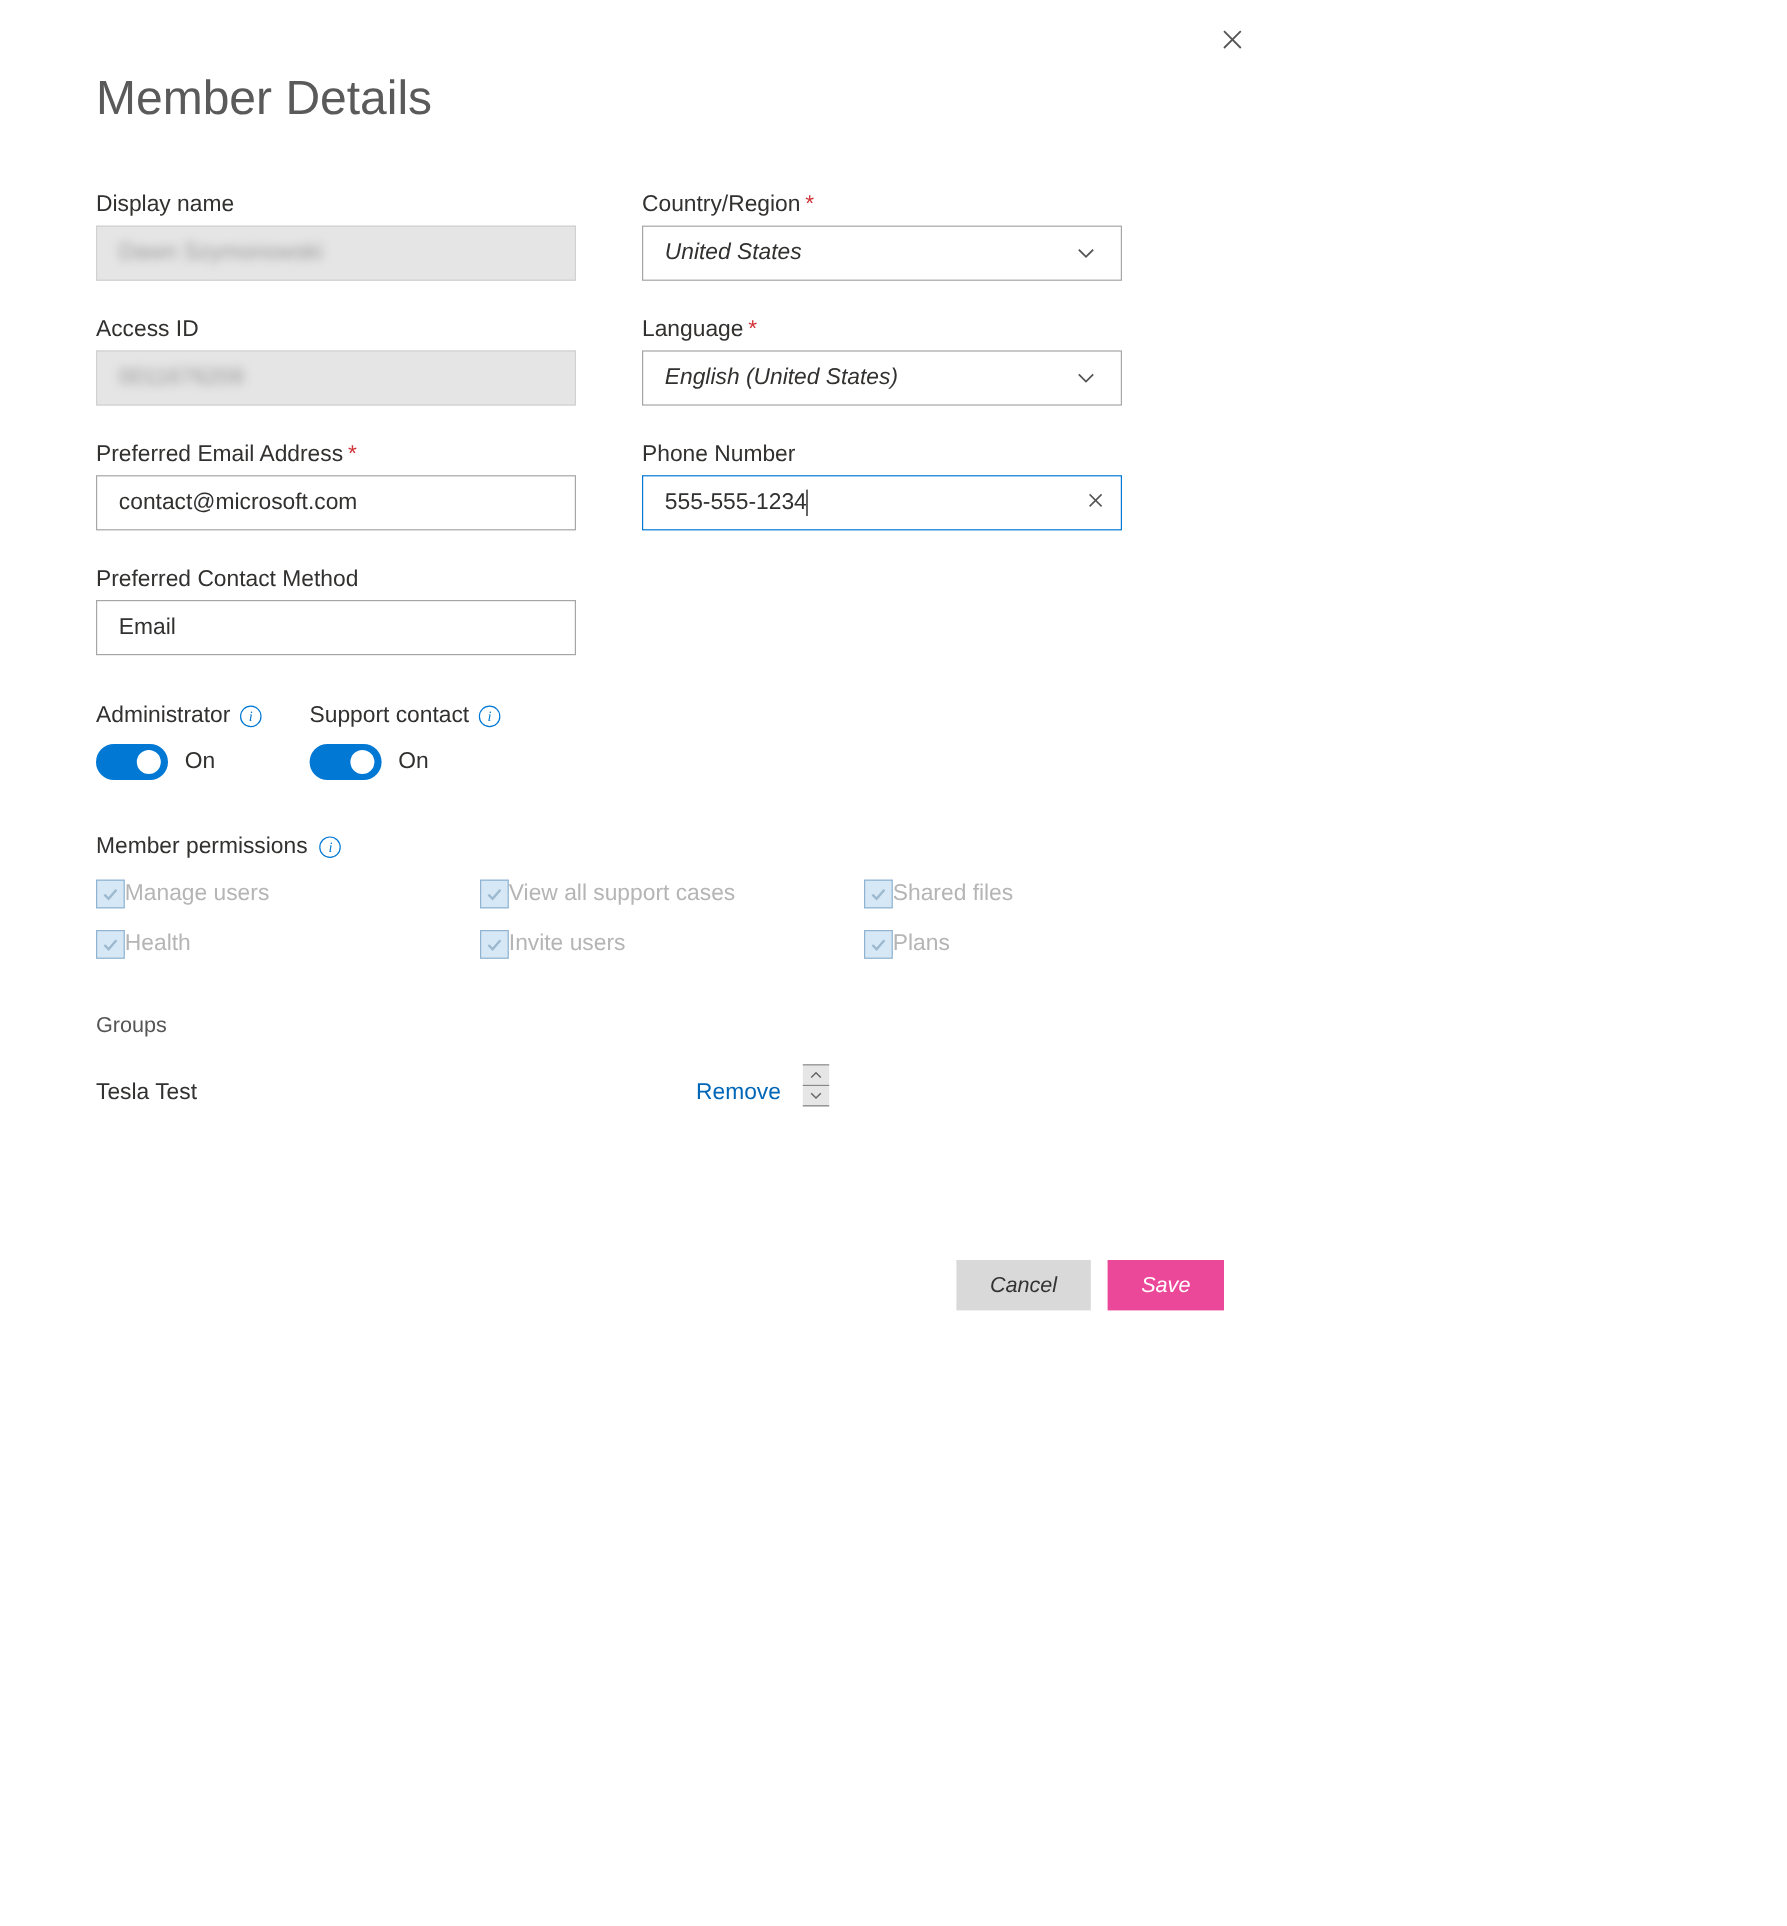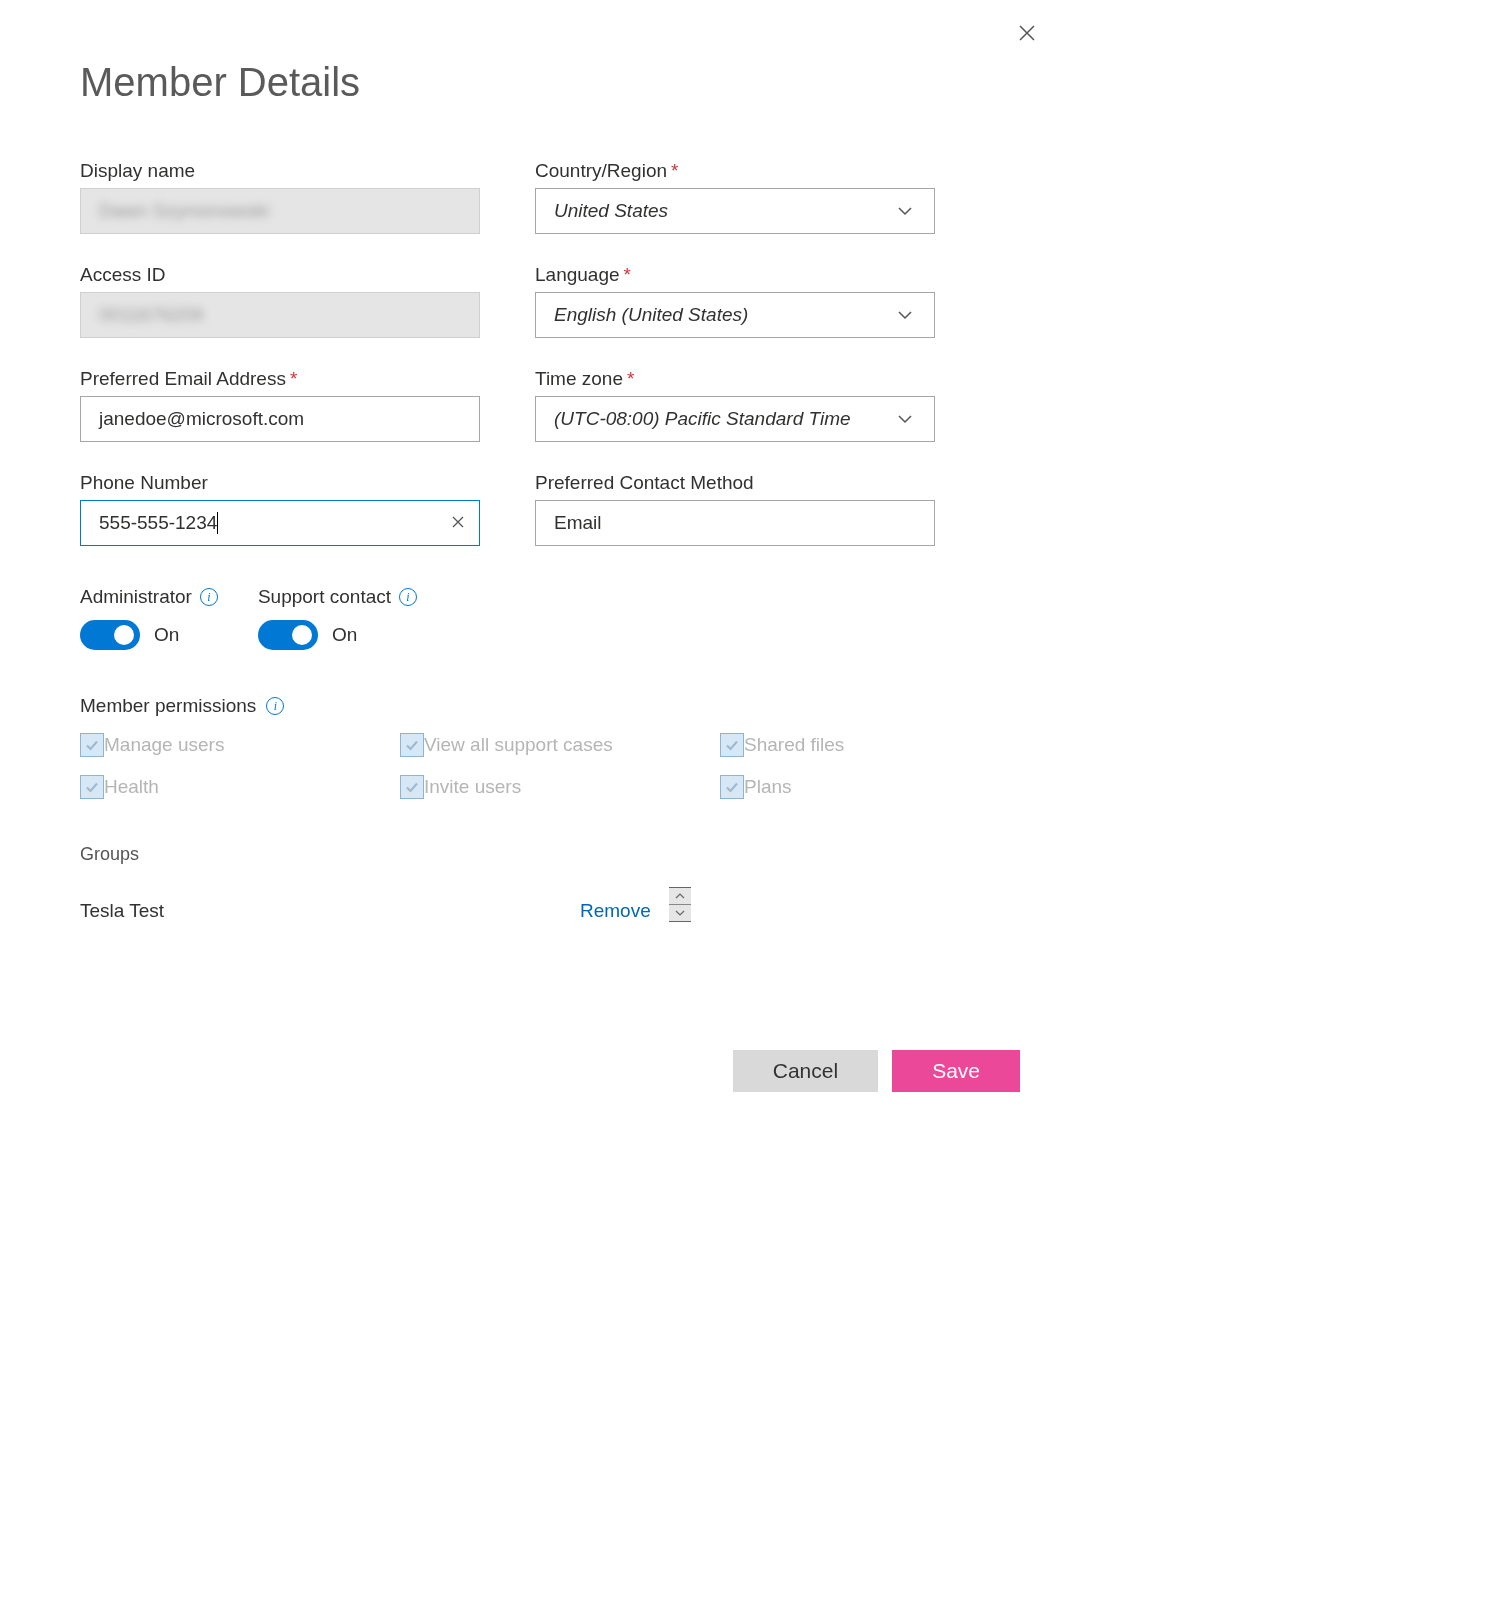--- a/index.html
+++ b/index.html
@@ -96,21 +96,21 @@
   }
   .stepper .arrow {
     height:16px; background:#e6e6e6; display:flex; align-items:center; justify-content:center;
     color:#666; cursor:pointer; font-size:10px;
   }
   .stepper .divider { height:1px; background:#888;}
 
   .footer {
     position:absolute; bottom:28px; right:40px; display:flex; gap:14px;
   }
-  .btn { height:42px; padding:0 40px; font-size:21px; border:none; cursor:pointer; font-family:inherit;}
+  .btn { height:42px; padding:0 28px; font-size:18px; border:none; cursor:pointer; font-family:inherit;font-style:italic;}
   .btn.cancel { background:#d9d9d9; color:#333;}
   .btn.save { background:#ec4899; color:#fff;}
 </style>
 </head>
 <body>
 
 <div class="close-btn">
   <svg width="20" height="20" viewBox="0 0 20 20">
       <path d="M3 3 L17 17 M17 3 L3 17" stroke="#555" stroke-width="1.5" fill="none"></path>
     </svg>
@@ -153,32 +153,21 @@
           <svg width="18" height="18" viewBox="0 0 18 18">
             <path d="M3 6 L9 12 L15 6" stroke="#555" stroke-width="1.5" fill="none"></path>
           </svg>
         </span>
     </div>
   </div>
 
   <div class="field">
     <label class="lbl"><span>Preferred Email Address</span><span class="req">*</span></label>
     <div class="control">
-      <span>janedoe@microsoft.com</span>
-    </div>
-  </div>
-  <div class="field">
-    <label class="lbl"><span>Time zone</span><span class="req">*</span></label>
-    <div class="control select">
-      <span>(UTC-08:00) Pacific Standard Time</span>
-      <span class="chev">
-          <svg width="18" height="18" viewBox="0 0 18 18">
-            <path d="M3 6 L9 12 L15 6" stroke="#555" stroke-width="1.5" fill="none"></path>
-          </svg>
-        </span>
+      <span>contact@microsoft.com</span>
     </div>
   </div>
 
   <div class="field">
     <label class="lbl">Phone Number</label>
     <div class="control focused">
       <span>555-555-1234</span>
         <span class="caret"></span>
       <span class="clear-x">
         <svg width="14" height="14" viewBox="0 0 14 14">

